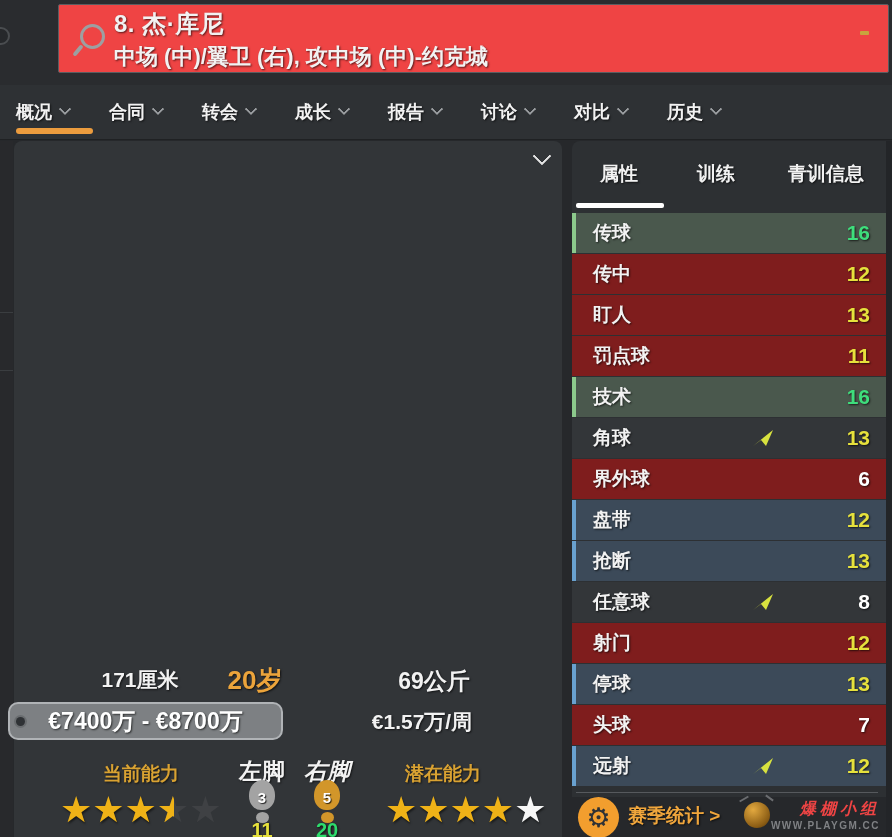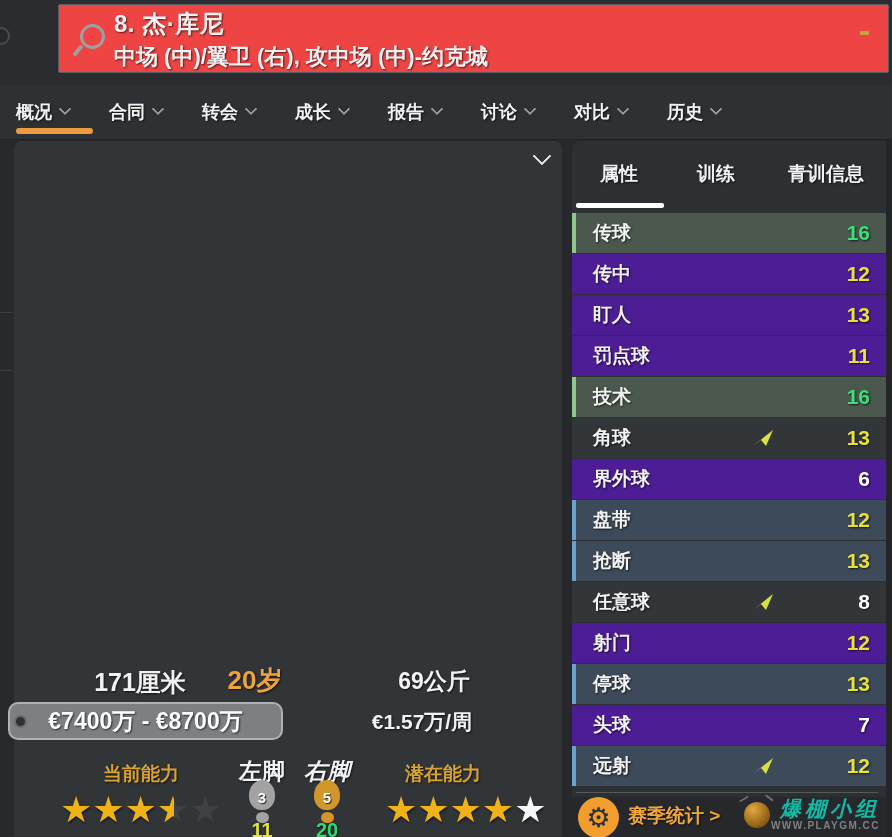--- a/index.html
+++ b/index.html
@@ -28,21 +28,21 @@
   
   .main{position:absolute;left:0;top:141px;width:892px;height:696px;background:#26282b;}
   .gutter{position:absolute;left:0;top:0;width:13px;height:696px;background:#28292c;}
   .gutter .sep{position:absolute;left:0;width:13px;height:1px;background:#3a3d40;}
 
   
   .left-panel{position:absolute;left:14px;top:0;width:548px;height:696px;background:#323538;border-radius:8px 8px 0 0;}
   .panel-chev{position:absolute;right:12px;top:7px;width:13px;height:13px;border-right:3px solid #e2e2e2;border-bottom:3px solid #e2e2e2;
               border-radius:1px;transform:rotate(45deg) scale(.85);cursor:default;}
   .stat{position:absolute;text-align:center;}
-  .stat-height{left:46px;top:525px;width:160px;font-size:25px;}
+  .stat-height{left:46px;top:525px;width:160px;font-size:21px;}
   .stat-age{left:181px;top:522px;width:120px;font-size:26px;color:#eca43b;}
   .stat-weight{left:340px;top:525px;width:160px;font-size:23px;}
   .value-pill{position:absolute;left:-6px;top:561px;width:275px;height:38px;background:#7d8083;border:2px solid #b0b3b6;
               border-radius:10px;box-sizing:border-box;text-align:center;line-height:34px;font-size:23px;color:#ffffff;}
   .pill-dot{position:absolute;left:6px;top:13px;width:9px;height:9px;border-radius:50%;background:#2f3235;box-shadow:0 0 0 2px #6a6d70;}
   .stat-wage{left:328px;top:567px;width:160px;font-size:21px;}
   .abil-label{position:absolute;text-align:center;font-size:19px;color:#d9a232;}
   .cur-label{left:47px;top:620px;width:160px;}
   .pot-label{left:349px;top:620px;width:160px;}
   .stars{position:absolute;top:650px;white-space:nowrap;}
@@ -66,41 +66,41 @@
   .lfoot-rating{left:220px;color:#e6e13c;} .rfoot-rating{left:285px;color:#2ddc6c;}
 
   
   .right-panel{position:absolute;left:572px;top:0;width:314px;height:656px;background:#2d3033;border-radius:8px 0 0 0;}
   .scroll-strip{position:absolute;left:886px;top:0;width:6px;height:696px;background:#232528;}
   .side-tabs{position:absolute;left:0;top:0;width:314px;height:72px;}
   .side-tab{position:absolute;top:0;height:66px;display:flex;align-items:center;justify-content:center;font-size:19px;cursor:default;}
   .side-tab.t0{left:0;width:94px;} .side-tab.t1{left:94px;width:100px;} .side-tab.t2{left:194px;width:120px;}
   .side-tab.active::after{content:"";position:absolute;left:4px;right:2px;bottom:-1px;height:5px;background:#ffffff;border-radius:2px;}
   .attrs{position:absolute;left:0;top:72px;width:314px;}
-  .attr-row{height:40px;margin-bottom:1px;background:#4c1d95;display:flex;align-items:center;
+  .attr-row{height:40px;margin-bottom:1px;background:#7f1d1d;display:flex;align-items:center;
             padding:0 16px 0 21px;box-sizing:border-box;position:relative;}
   .attr-row.dim{background:#333639;}
   .attr-row.green{background:#4a584d;border-left:4px solid #8cc98c;padding-left:17px;}
   .attr-row.blue{background:#3c4a59;border-left:4px solid #69a1cf;padding-left:17px;justify-content:flex-end;}
   .attr-label{flex:1;font-size:19px;}
   .attr-value{width:42px;text-align:right;font-size:21px;}
   .v-green{color:#3ede7c;} .v-yellow{color:#e6e13c;} .v-white{color:#ffffff;}
   .attr-arrow{position:absolute;right:112px;top:12px;width:21px;height:17px;}
   .season-divider{position:absolute;left:4px;top:651px;width:302px;height:1px;background:#56595d;}
   .season-row{position:absolute;left:0;top:655px;width:314px;height:41px;}
   .season-icon{position:absolute;left:6px;top:1px;width:41px;height:41px;border-radius:50%;background:#f29e2e;
                text-align:center;line-height:42px;font-size:27px;color:#2f3235;text-shadow:none;cursor:default;}
   .season-label{position:absolute;left:56px;top:7px;font-size:19px;color:#f0a63c;cursor:default;}
   .cut-blocks{position:absolute;left:58px;top:35px;height:6px;white-space:nowrap;}
   .wm-ball{position:absolute;left:172px;top:6px;width:26px;height:26px;border-radius:50%;
            background:radial-gradient(circle at 35% 30%,#e3a93f,#8a5c14 70%,#4d330b);}
   .wm-ball::before{content:"";position:absolute;left:-5px;top:-4px;width:10px;height:2px;background:#6b6d70;transform:rotate(-30deg);}
   .wm-ball::after{content:"";position:absolute;right:-4px;top:-5px;width:9px;height:2px;background:#6b6d70;transform:rotate(35deg);}
   .wm-text{position:absolute;right:6px;top:2px;text-align:right;}
-  .wm-name{font-family:"DejaVu Serif","Liberation Serif",serif;font-style:italic;font-size:21px;color:#14b8a6;letter-spacing:4px;line-height:22px;}
+  .wm-name{font-family:"DejaVu Serif","Liberation Serif",serif;font-style:italic;font-size:16px;color:#ef4444;letter-spacing:4px;line-height:22px;}
   .wm-url{font-size:10px;color:#7f8184;letter-spacing:1.5px;line-height:12px;}
 </style>
 </head>
 <body>
 
 <div id="app">
 
   <div class="top-bar">
     <div class="notch"></div>
     <div class="search-box">

